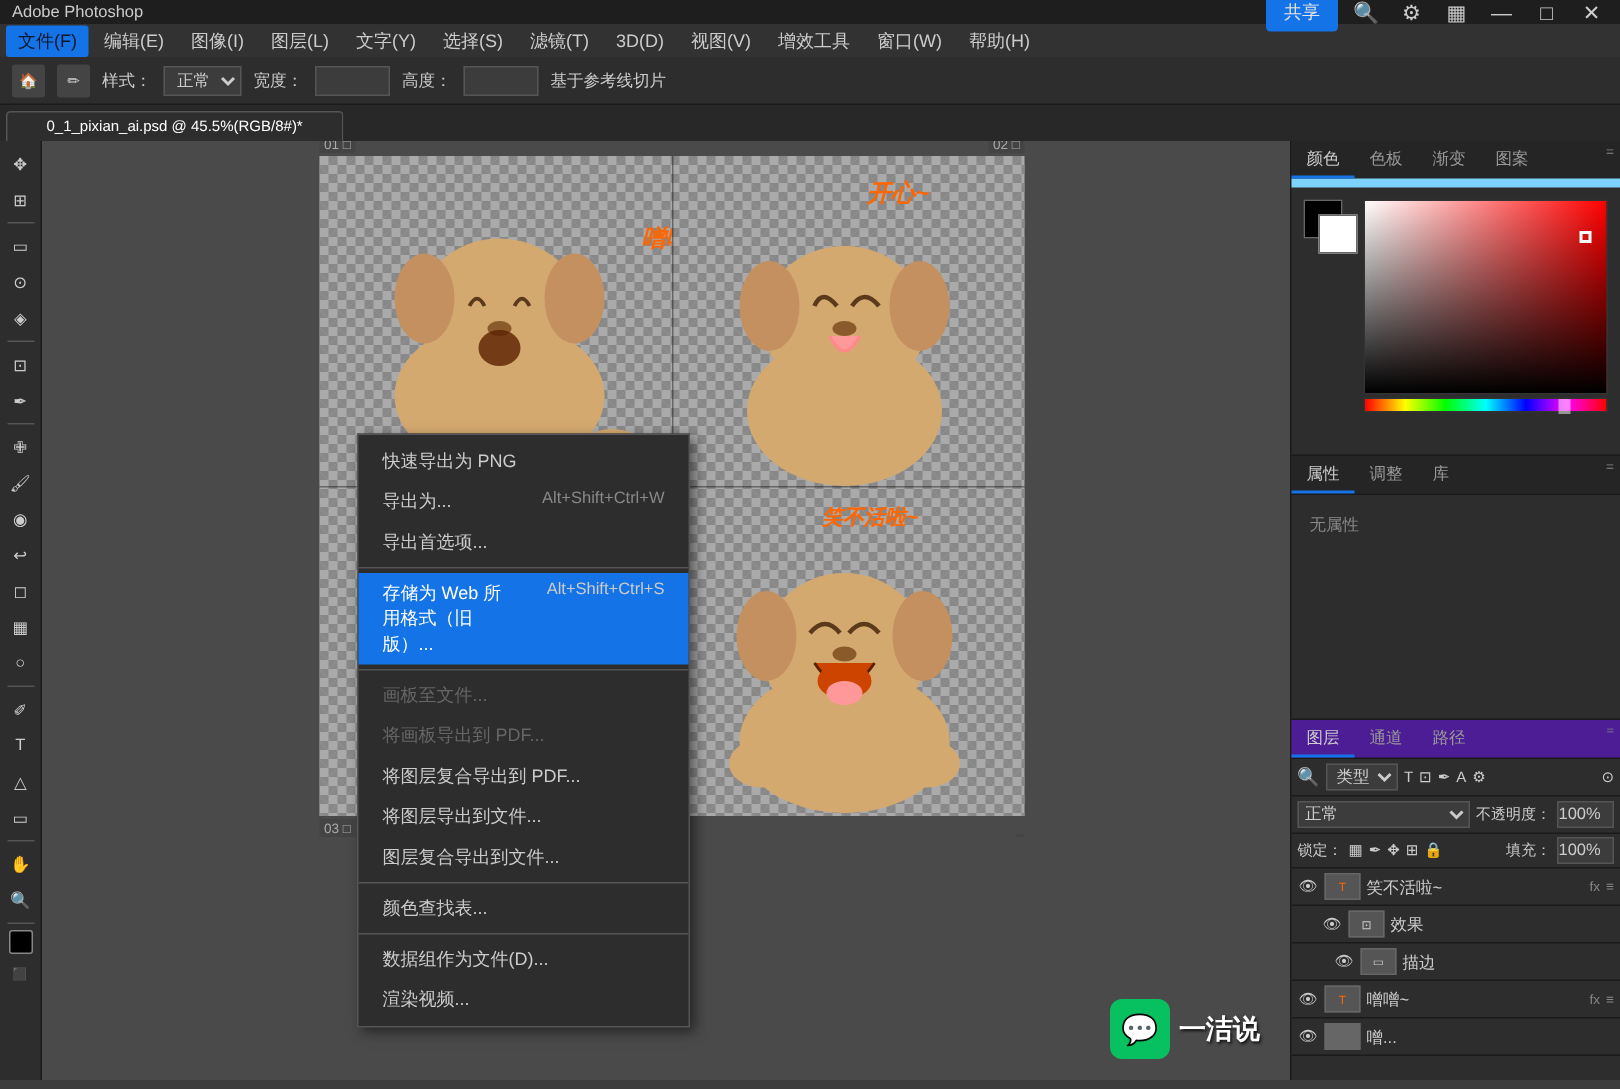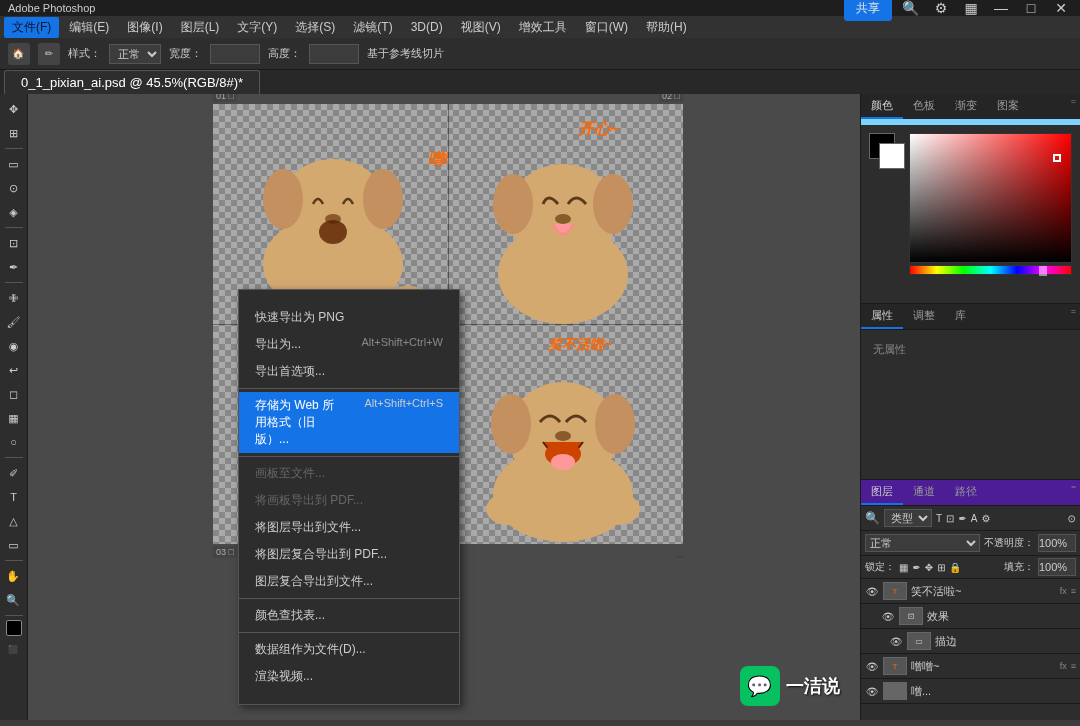--- a/index.html
+++ b/index.html
@@ -84,25 +84,25 @@
 
     
     #tabbar {
       height: 24px;
       background: #282828;
       display: flex;
       align-items: flex-end;
       padding: 0 0 0 4px;
     }
     .tab {
-      padding: 4px 16px;
+      padding: 4px 26px;
       background: #3c3c3c;
       border: 1px solid #555;
       border-bottom: none;
-      font-size: 13px;
+      font-size: 10px;
       color: #ccc;
       cursor: pointer;
       border-radius: 3px 3px 0 0;
     }
     .tab.active { background: #2d2d2d; color: #fff; }
 
     
     #main {
       display: flex;
       height: calc(726px - 22px - 22px - 32px - 24px);
@@ -236,21 +236,21 @@
     
     #context-menu {
       position: absolute;
       left: 210px;
       top: 195px;
       width: 222px;
       background: #2d2d2d;
       border: 1px solid #555;
       box-shadow: 3px 3px 8px rgba(0,0,0,0.5);
       z-index: 100;
-      padding: 14px 0;
+      padding: 4px 0;
     }
     .ctx-item {
       padding: 5px 16px;
       cursor: pointer;
       display: flex;
       justify-content: space-between;
       font-size: 12px;
       color: #ccc;
     }
     .ctx-item.active {
@@ -663,24 +663,24 @@
         <span class="ctx-shortcut">Alt+Shift+Ctrl+S</span>
       </div>
       <div class="ctx-separator"></div>
       <div class="ctx-item disabled">
         <span>画板至文件...</span>
       </div>
       <div class="ctx-item disabled">
         <span>将画板导出到 PDF...</span>
       </div>
       <div class="ctx-item">
+        <span>将图层复合导出到 PDF...</span>
+      </div>
+      <div class="ctx-item">
         <span>将图层导出到文件...</span>
-      </div>
-      <div class="ctx-item">
-        <span>将图层复合导出到 PDF...</span>
       </div>
       <div class="ctx-item">
         <span>图层复合导出到文件...</span>
       </div>
       <div class="ctx-separator"></div>
       <div class="ctx-item">
         <span>颜色查找表...</span>
       </div>
       <div class="ctx-separator"></div>
       <div class="ctx-item">

